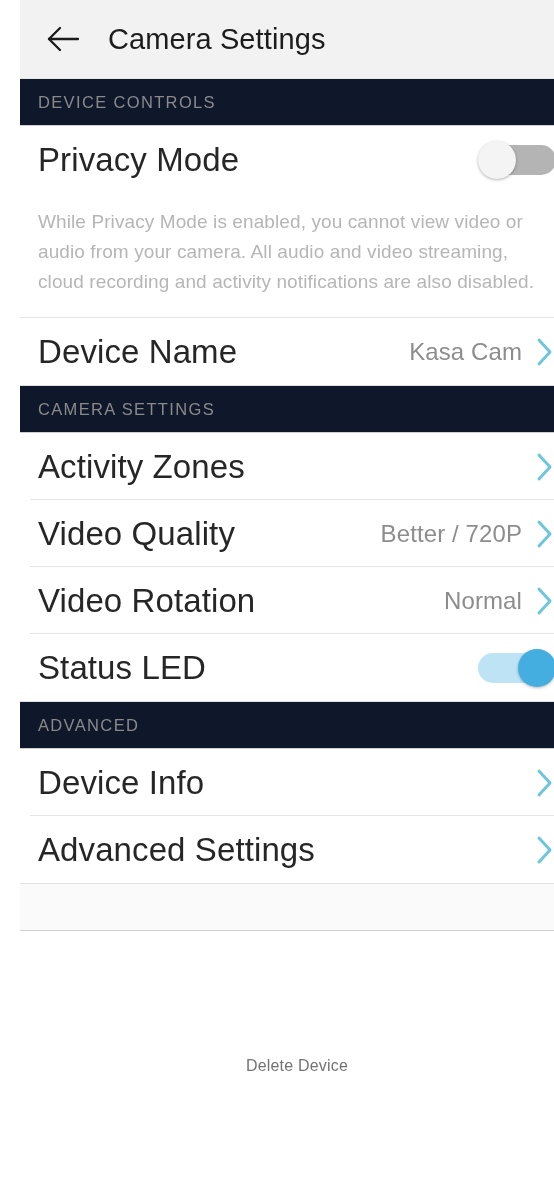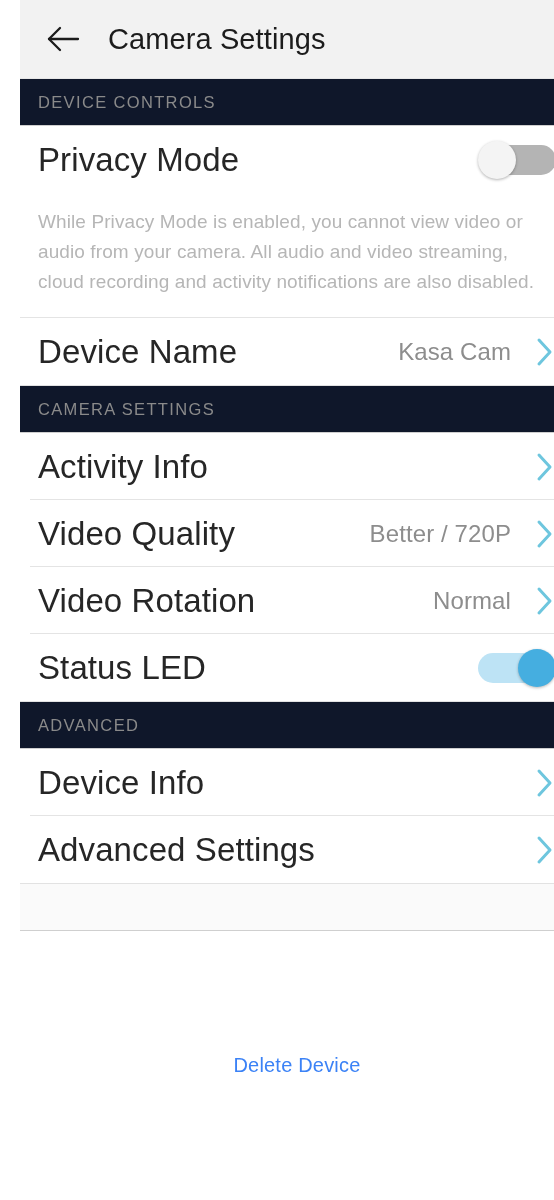--- a/index.html
+++ b/index.html
@@ -105,21 +105,21 @@
     font-weight: 400;
     letter-spacing: 0.1px;
     white-space: nowrap;
   }
   .row-spacer { flex: 1 1 auto; }
   .row-value {
     font-size: 24px;
     color: #8d8d8d;
     letter-spacing: 0.1px;
     white-space: nowrap;
-    margin-right: 23px;
+    margin-right: 12px;
   }
 
   .chevron {
     width: 22px;
     height: 34px;
     flex: 0 0 auto;
     display: flex;
     align-items: center;
     justify-content: center;
   }
@@ -195,22 +195,22 @@
 
   
   .delete-area {
     flex: 1 1 auto;
     background: #ffffff;
     display: flex;
     align-items: center;
     justify-content: center;
   }
   .delete-label {
-    font-size: 20px;
-    color: #3b82f6;
+    font-size: 16px;
+    color: #737373;
     letter-spacing: 0.2px;
     cursor: pointer;
   }
 </style>
 </head>
 <body>
 
 <div class="screen">
 
   <div class="appbar">
@@ -251,21 +251,21 @@
           <path d="M4 4 L15 16 L4 28" stroke="#6ec6de" stroke-width="3" stroke-linecap="round" stroke-linejoin="round"></path>
         </svg>
       </span>
     </div>
 
     <div class="section-header">
       <span class="section-header-label">CAMERA SETTINGS</span>
     </div>
 
     <div class="row divider">
-      <span class="row-label">Activity Info</span>
+      <span class="row-label">Activity Zones</span>
       <span class="row-spacer"></span>
       <span class="chevron">
         <svg width="20" height="32" viewBox="0 0 20 32" fill="none">
           <path d="M4 4 L15 16 L4 28" stroke="#6ec6de" stroke-width="3" stroke-linecap="round" stroke-linejoin="round"></path>
         </svg>
       </span>
     </div>
 
 
     <div class="row divider">

